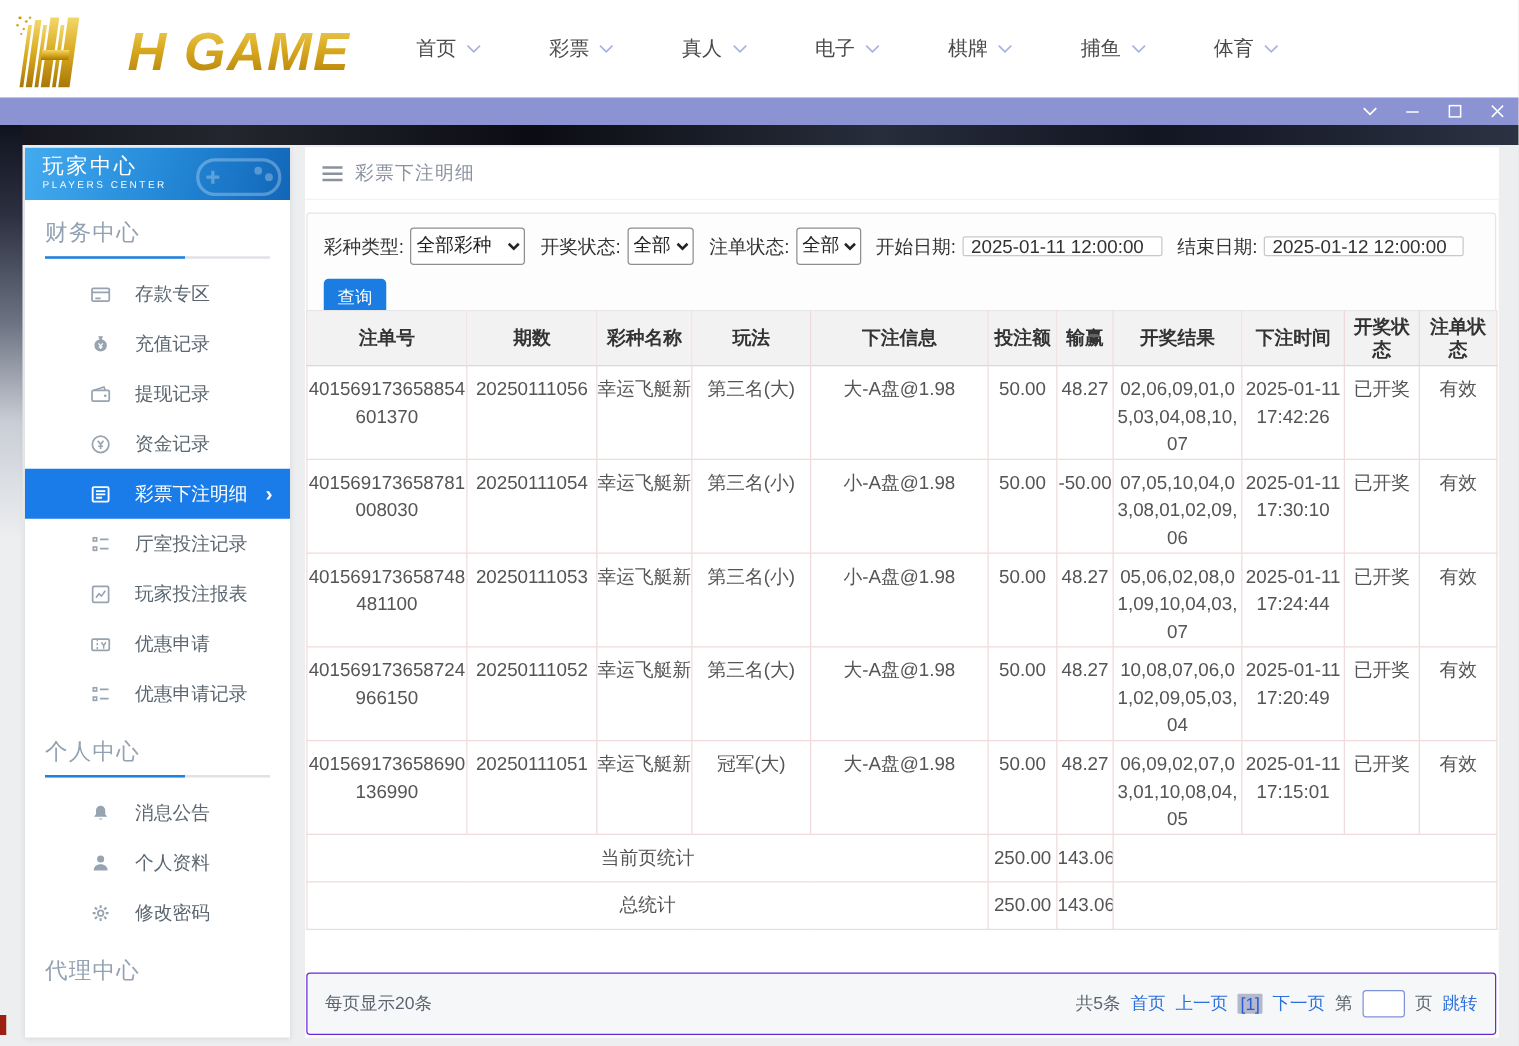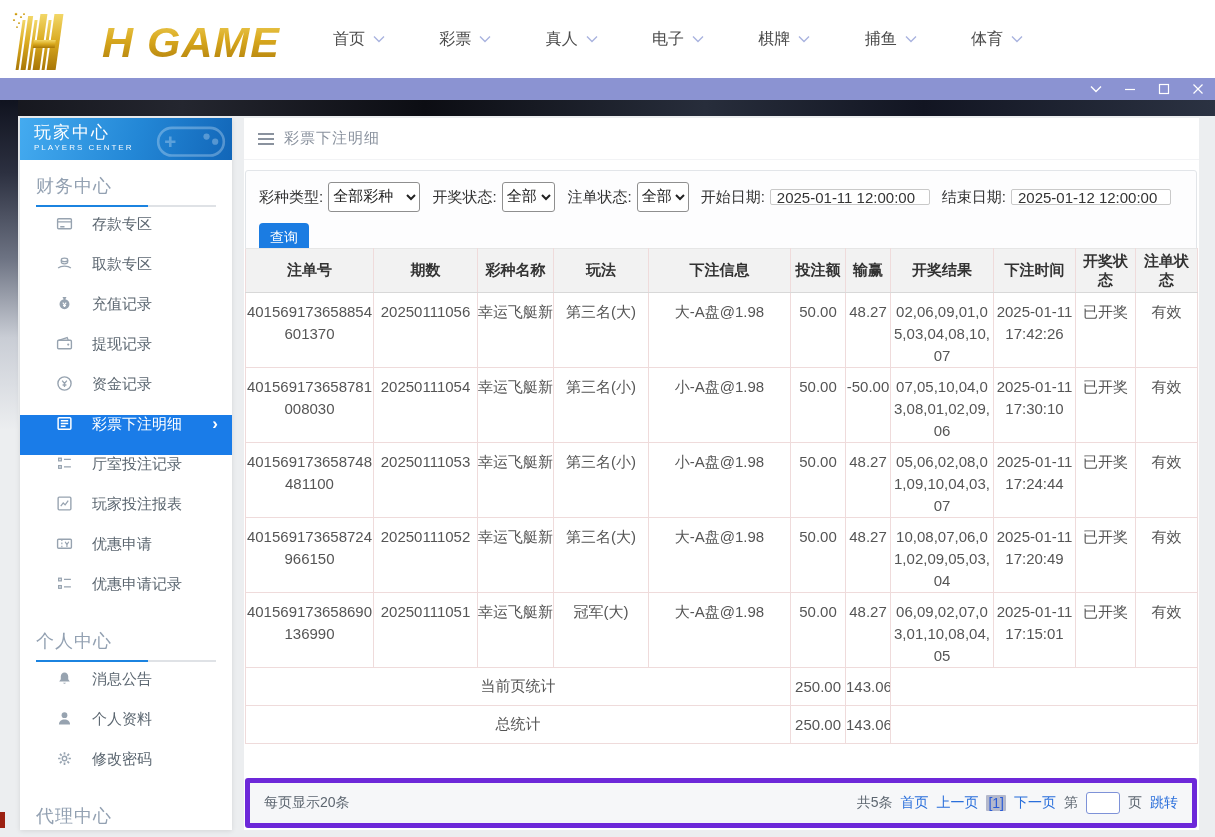--- a/index.html
+++ b/index.html
@@ -38,21 +38,21 @@
              box-shadow:0 1px 5px rgba(0,0,0,.10); overflow:hidden; }
   .sidebar-header { position:relative; height:42px; padding:4px 0 0 14px; color:#fff; overflow:hidden;
     background:linear-gradient(105deg,#44abf0 0%,#2387d6 55%,#1266b8 100%); }
   .sb-title { font-size:17px; letter-spacing:2px; line-height:21px; }
   .sb-sub { font-size:8px; letter-spacing:2px; opacity:.95; }
   .sb-gamepad { position:absolute; right:6px; top:3px; width:70px; height:38px; opacity:.30; color:#eaf6ff; }
   .side-section-title { margin:14px 16px 0; font-size:18px; color:#93a1b2; font-weight:normal; letter-spacing:1px; }
   .side-underline { margin:7px 16px 0; height:2px; background:#dfe2e6; position:relative; }
   .ul-blue { position:absolute; left:0; top:0; width:112px; height:2px; background:#1b83e0; }
   .side-list { margin-top:8px; }
-  .side-item { height:40px; display:flex; cursor:pointer; position:relative; }
+  .side-item { height:40px; display:flex; align-items:center; cursor:pointer; position:relative;padding-left:16px; }
   .side-icon { width:17px; height:17px; margin-left:36px; color:#97a3b0; flex:none; display:block; }
   .side-label { margin-left:19px; font-size:15px; color:#5b6670; white-space:nowrap; }
   .side-item.active { background:#1a7ce8; }
   .side-item.active .side-icon { color:#fff; }
   .side-item.active .side-label { color:#fff; }
   .side-chev { position:absolute; right:14px; color:#fff; font-size:17px; line-height:1; font-weight:bold; }
 
   
   .main { position:absolute; left:244px; top:118px; width:955px; height:712px; background:#fff; }
   .page-titlebar { height:42px; display:flex; align-items:center; background:#fff; border-bottom:1px solid #f2f3f5; }
@@ -83,21 +83,21 @@
     border-top:1px solid #e6e6e6; border-bottom:1px solid #d8d8d8; padding:0 1px; }
   tr.data-row { height:75px; }
   td.row-cell { vertical-align:top; text-align:center; color:#555; padding-top:8px; line-height:1.45; word-break:break-all; }
   tr.summary-row { height:38px; }
   td.sum-label { text-align:center; color:#555; vertical-align:middle; }
   td.sum-num { text-align:right; padding-right:4px; color:#555; vertical-align:middle; }
   td.sum-empty { background:#fff; }
 
   
   .pager-panel { position:absolute; left:1px; top:660px; width:952px; height:50px; background:#f6f7f9;
-    border:5px solid #6d28d9; border-radius:3px; display:flex; align-items:center; justify-content:space-between;
+    border:1px solid #6d28d9; border-radius:3px; display:flex; align-items:center; justify-content:space-between;
     padding:0 14px; font-size:14px; }
   .pg-left { color:#5d6670; }
   .pg-right { display:flex; align-items:center; gap:8px; color:#5d6670; }
   .pg-right a { color:#2a6fdb; text-decoration:none; cursor:pointer; }
   .pg-current { background:#b3b8cc; color:#2a5bd7; padding:0 2px; border-radius:1px; cursor:pointer; }
   .pg-input { width:34px; height:22px; border:1px solid #7e92d8; border-radius:3px; background:#fff; font-family:inherit; }
 </style>
 </head>
 <body>
 
@@ -291,26 +291,20 @@
         <div class="side-section-title">财务中心</div>
         <div class="side-underline">
           <span class="ul-blue"></span>
         </div>
         <div class="side-list">
           <div class="side-item">
             <svg class="side-icon">
               <use href="#i-deposit-card"></use>
             </svg>
             <span class="side-label">存款专区</span>
-          </div>
-          <div class="side-item">
-            <svg class="side-icon">
-              <use href="#i-withdraw-hand"></use>
-            </svg>
-            <span class="side-label">取款专区</span>
           </div>
           <div class="side-item">
             <svg class="side-icon">
               <use href="#i-money-bag"></use>
             </svg>
             <span class="side-label">充值记录</span>
           </div>
           <div class="side-item">
             <svg class="side-icon">
               <use href="#i-wallet"></use>

